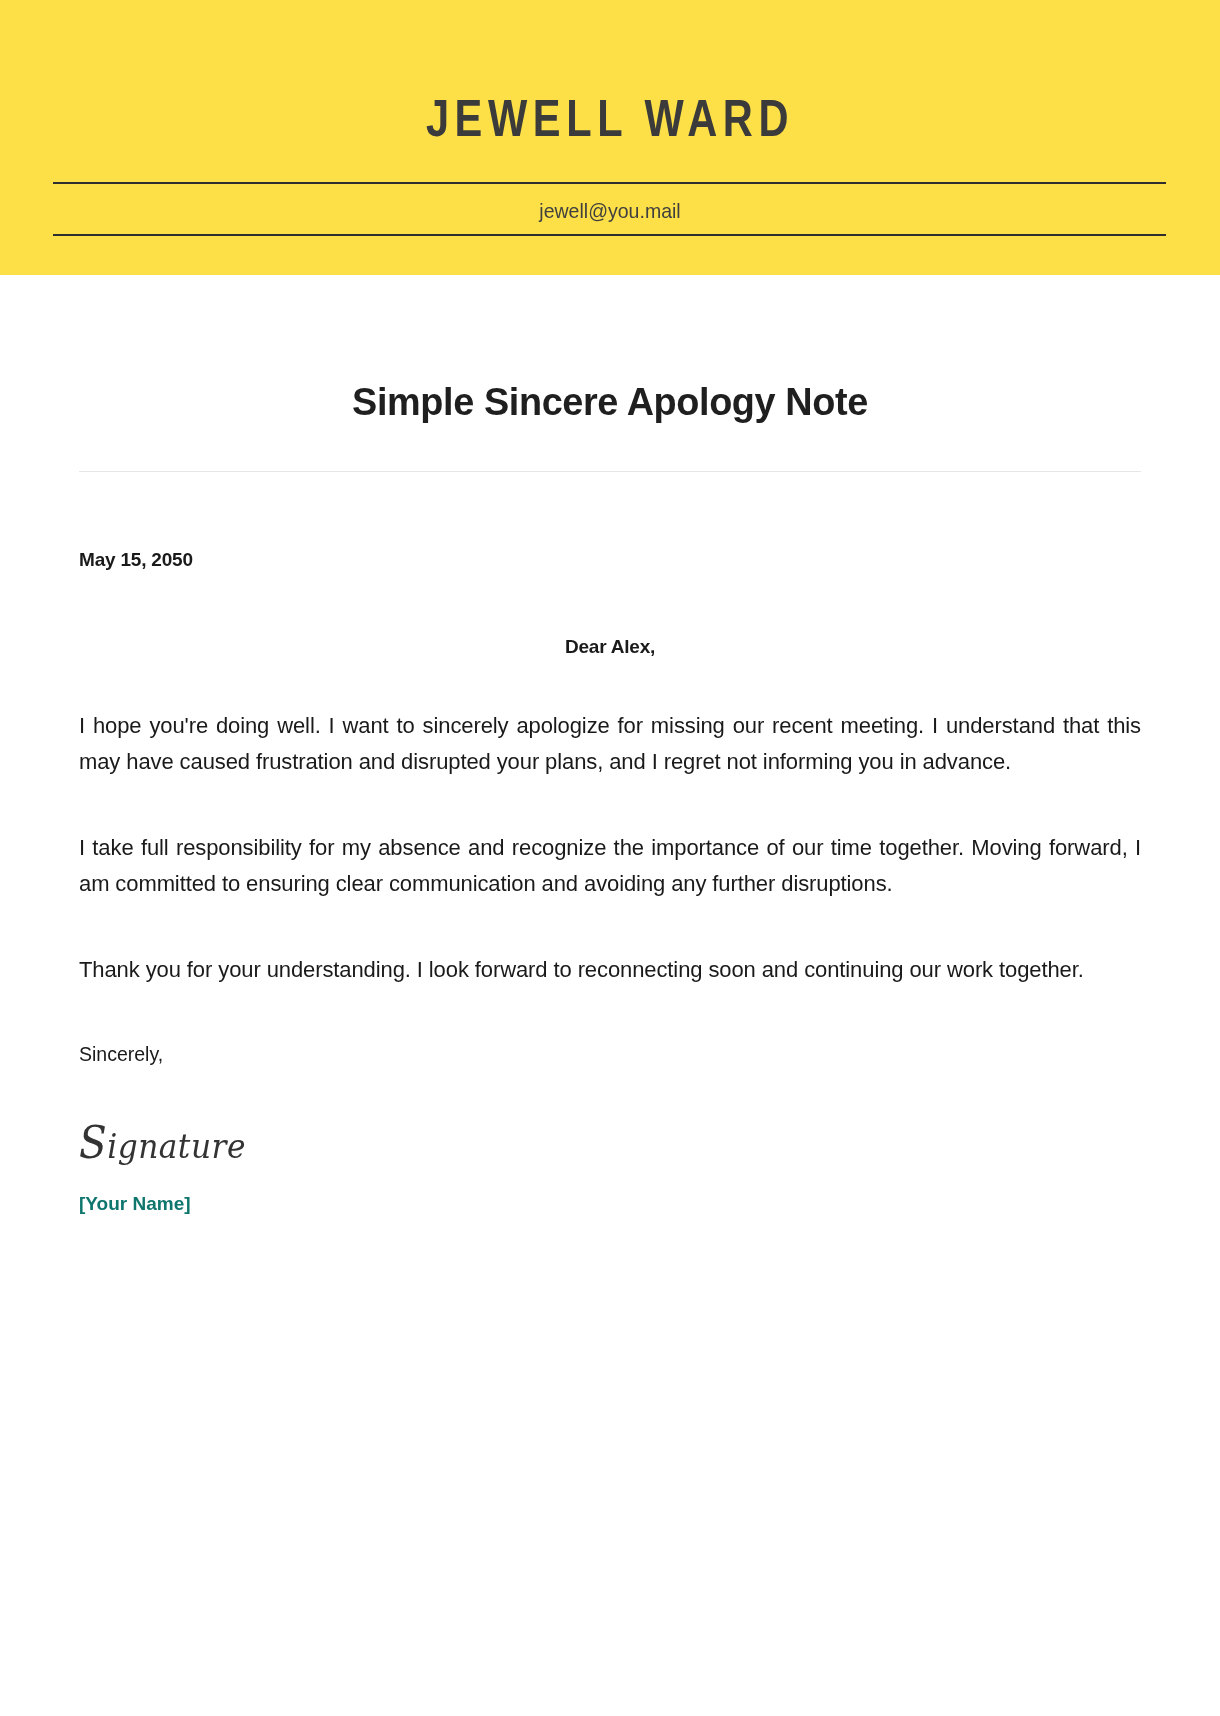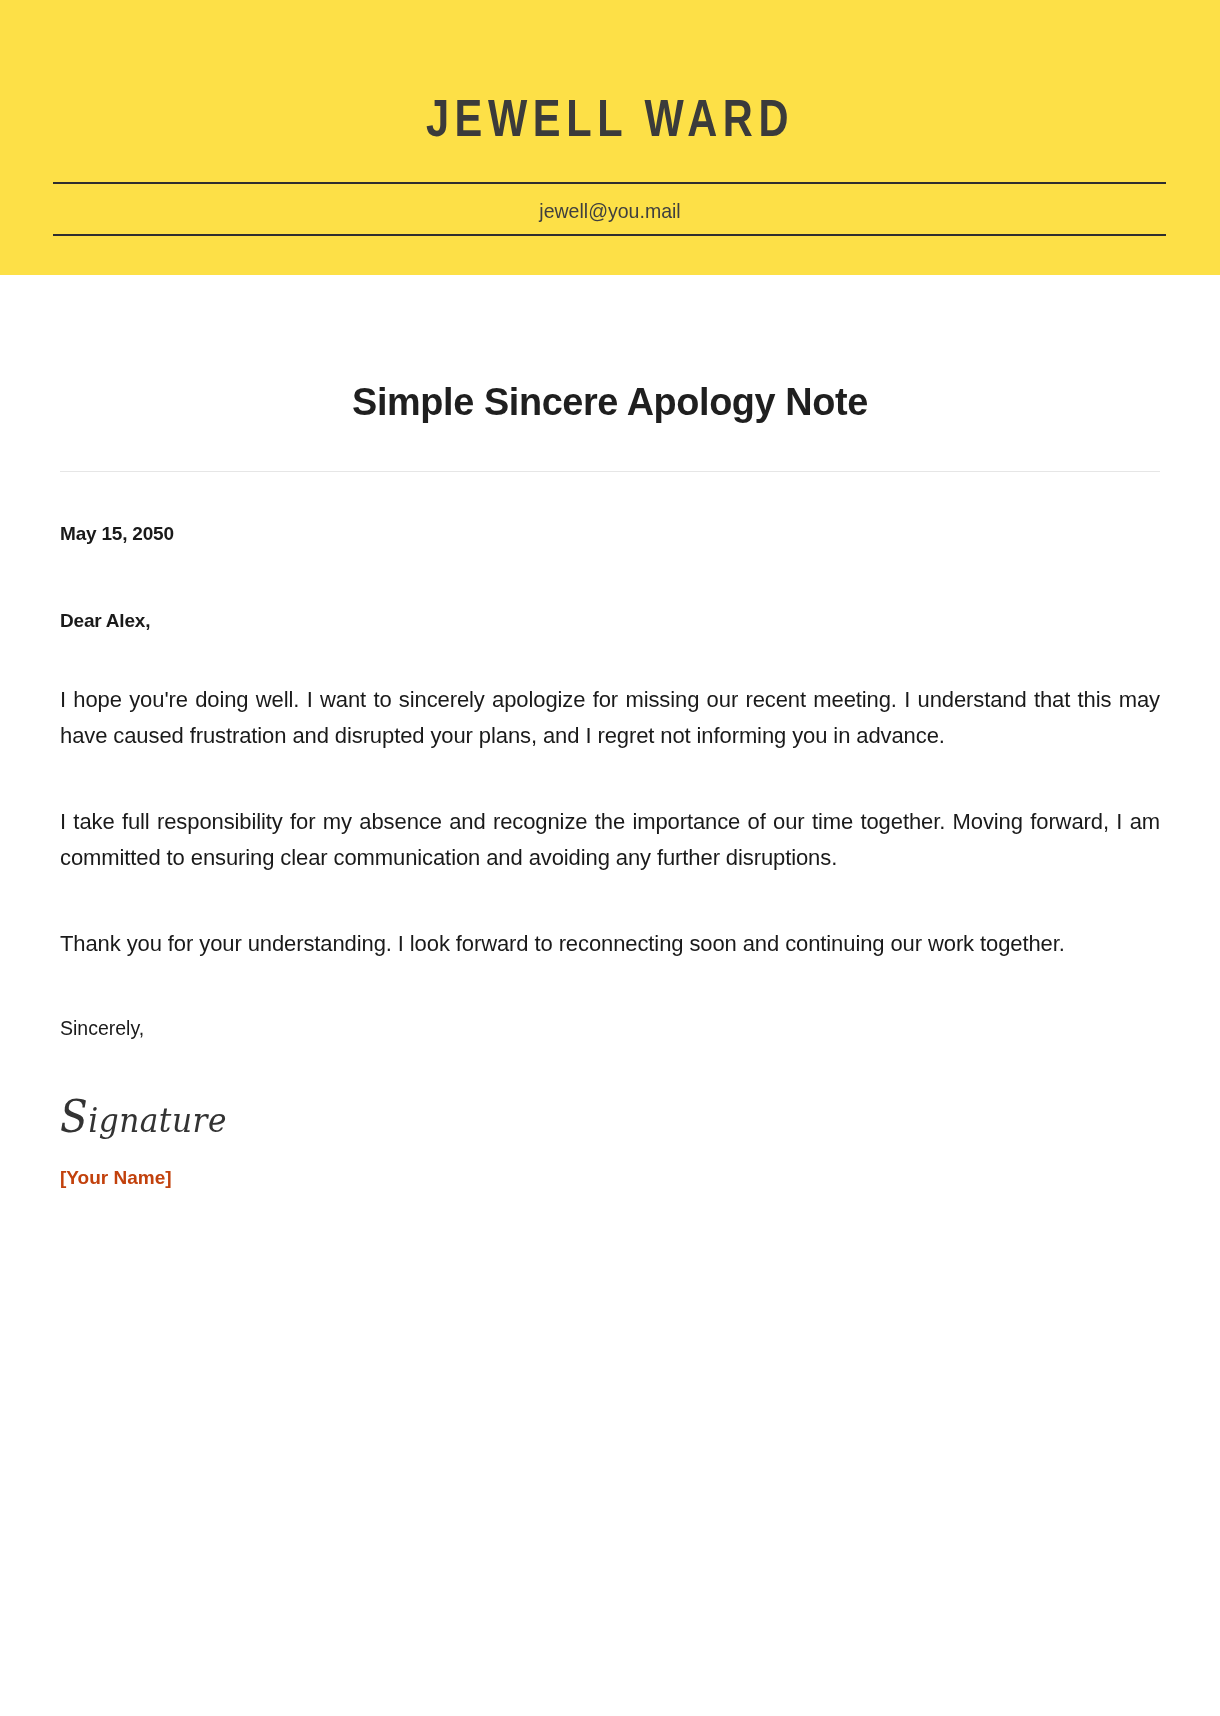--- a/index.html
+++ b/index.html
@@ -61,21 +61,21 @@
     transform-origin: center top;
     line-height: 34px;
     white-space: nowrap;
   }
 
   
   .doc {
     position: relative;
     width: 1220px;
     box-sizing: border-box;
-    padding: 0 60px;
+    padding: 0 79px;
   }
   .doc-title {
     margin: 0;
     padding-top: 105px;
     text-align: center;
     font-size: 39px;
     font-weight: bold;
     color: #1f1f1f;
     letter-spacing: -0.4px;
     transform: scaleX(0.97);
@@ -86,22 +86,22 @@
     background: #e6e6e6;
     width: 100%;
   }
 
   .meta-line {
     font-size: 19px;
     font-weight: bold;
     color: #1a1a1a;
     letter-spacing: -0.2px;
   }
-  .date-line  { margin-top: 51px; }
-  .salutation { margin-top: 65px; }
+  .date-line  { margin-top: 77px; }
+  .salutation { margin-top: 65px; text-align: center; }
 
   .para {
     margin-top: 50px;
     font-size: 22px;
     line-height: 36px;
     color: #1a1a1a;
     text-align: justify;
     text-justify: inter-word;
     letter-spacing: -0.1px;
   }
@@ -122,21 +122,21 @@
     transform: scaleX(0.92);
     transform-origin: left center;
   }
   .signature::first-letter {
     font-size: 44px;
   }
   .your-name {
     margin-top: 26px;
     font-size: 19px;
     font-weight: bold;
-    color: #c2410c;
+    color: #0f766e;
   }
 </style>
 </head>
 <body>
 
 <div class="letterhead">
   <div class="brand-name">JEWELL WARD</div>
   <div class="rule rule-top"></div>
   <div class="brand-email">jewell@you.mail</div>
   <div class="rule rule-bottom"></div>

